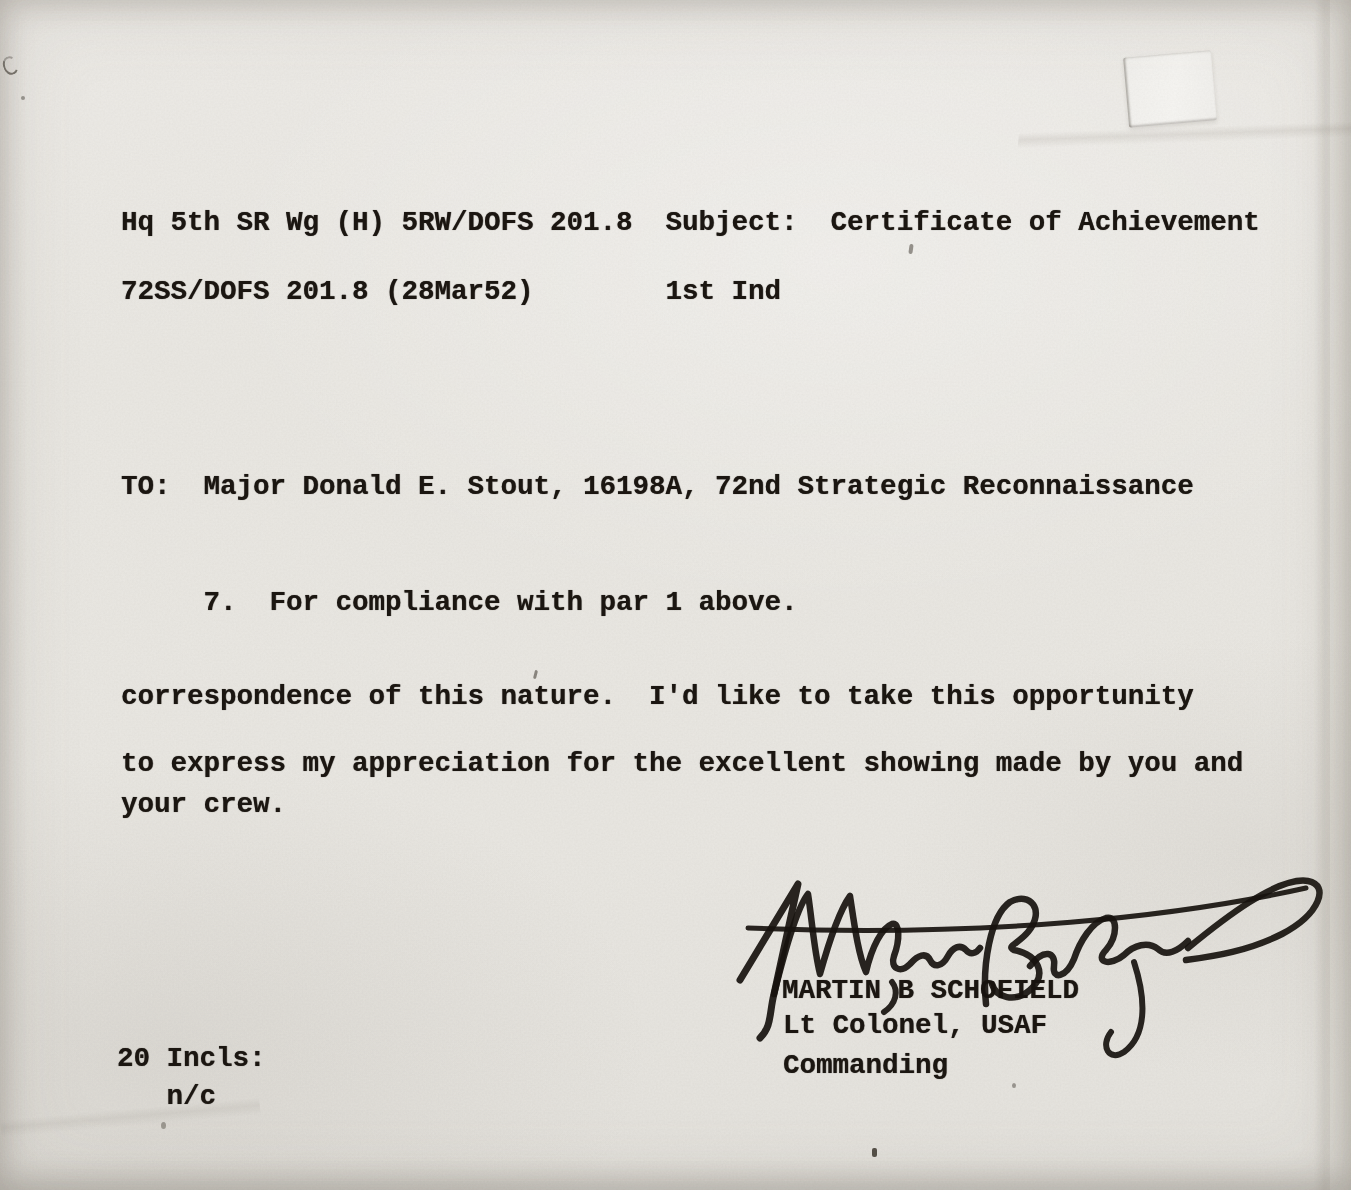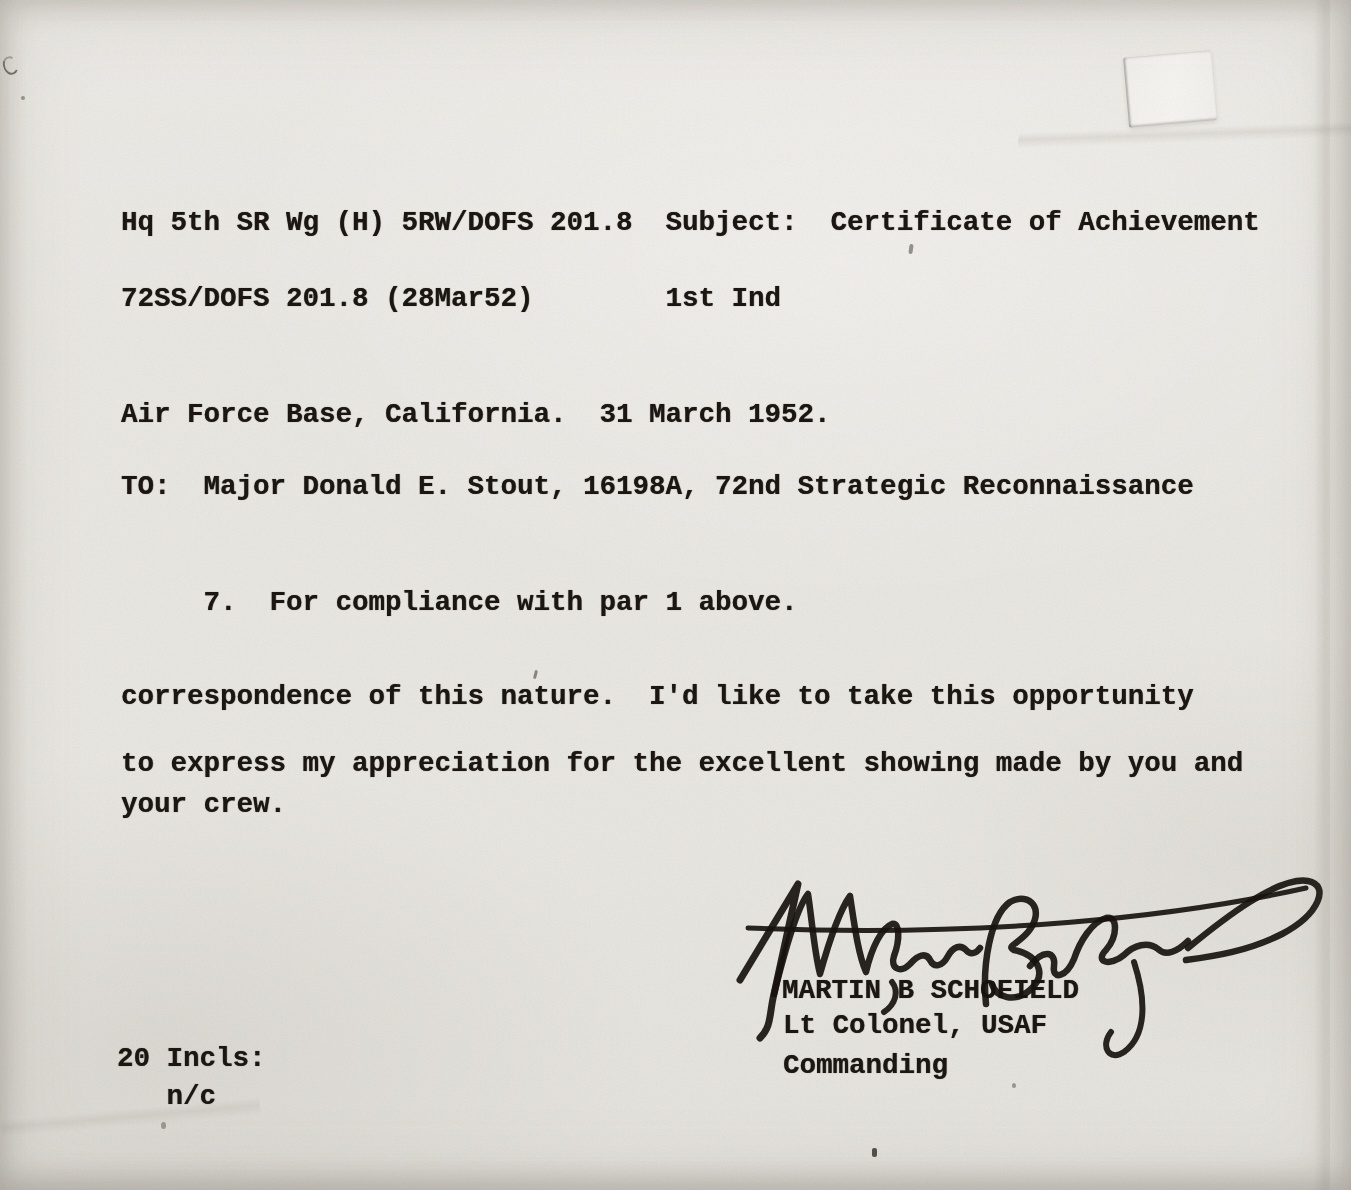--- a/index.html
+++ b/index.html
@@ -79,23 +79,22 @@
   <div class="crease crease-bl"></div>
   <div class="speck speck-curl"></div>
   <div class="speck speck-a"></div>
   <div class="speck speck-b"></div>
   <div class="speck speck-c"></div>
   <div class="speck speck-d"></div>
   <div class="speck speck-e"></div>
   <div class="speck speck-f"></div>
 
   <div class="tl" style="left:121px;top:206px">Hq 5th SR Wg (H) 5RW/DOFS 201.8  Subject:  Certificate of Achievement</div>
-  <div class="tl" style="left:121px;top:282px">72SS/DOFS 201.8 (28Mar52)        1st Ind</div>
+  <div class="tl" style="left:121px;top:275px">72SS/DOFS 201.8 (28Mar52)        1st Ind</div>
 
-  <div class="tl" style="left:121px;top:398px">Air Force Base, California.  31 March 1952.</div>
 
   <div class="tl" style="left:121px;top:470px">TO:  Major Donald E. Stout, 16198A, 72nd Strategic Reconnaissance</div>
 
   <div class="tl" style="left:121px;top:586px">     7.  For compliance with par 1 above.</div>
   <div class="tl" style="left:121px;top:680px">correspondence of this nature.  I'd like to take this opportunity</div>
   <div class="tl" style="left:121px;top:747px">to express my appreciation for the excellent showing made by you and</div>
   <div class="tl" style="left:121px;top:788px">your crew.</div>
 
   <div class="sig-script" aria-label="Martin B Schofield">
     <svg viewBox="0 0 640 225" xmlns="http://www.w3.org/2000/svg">

